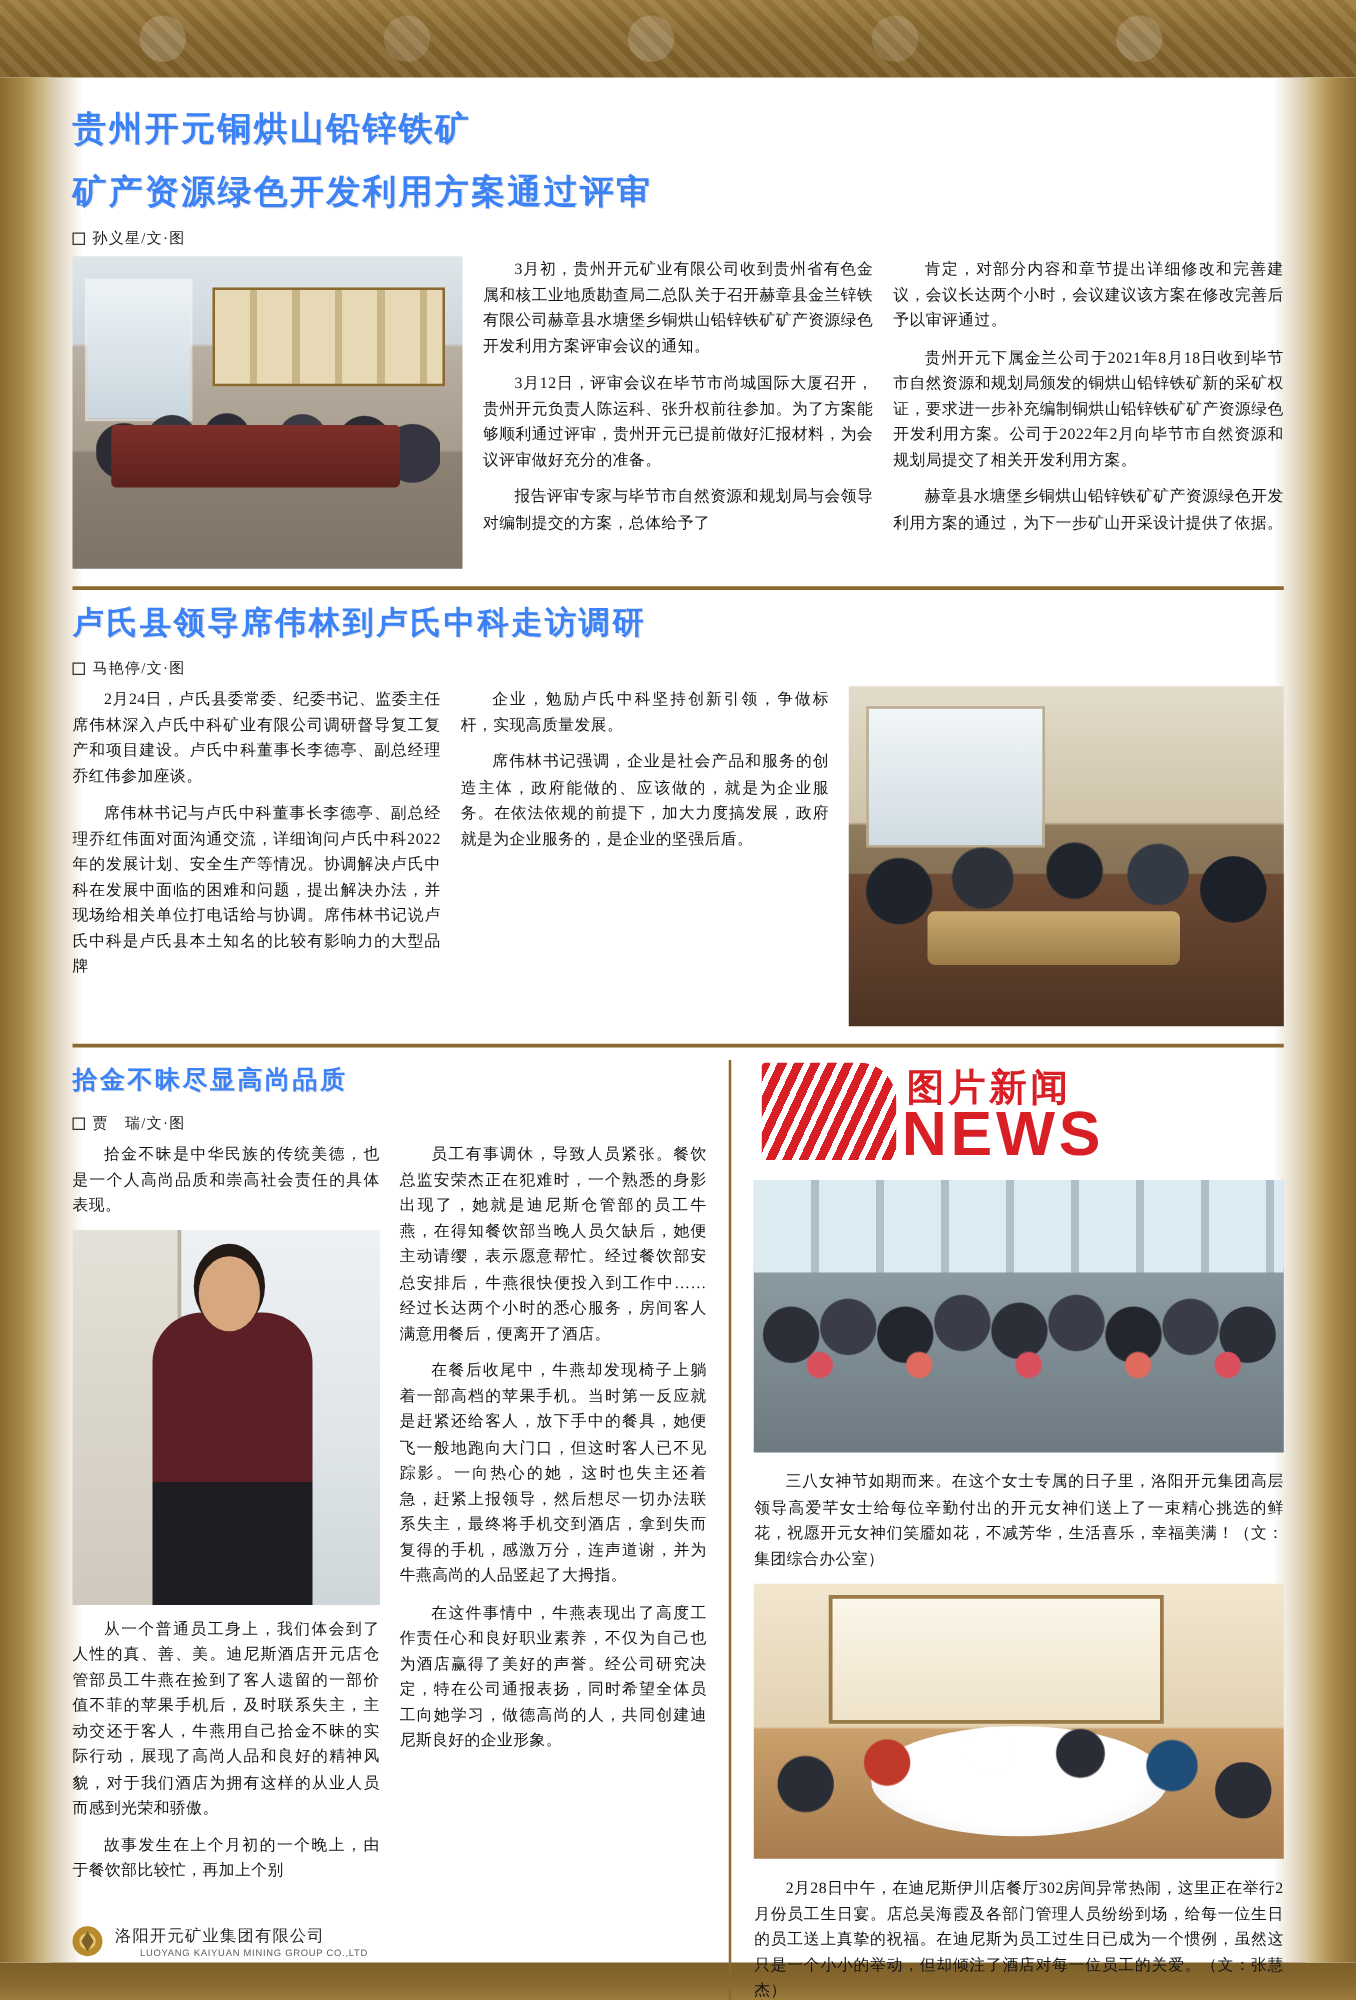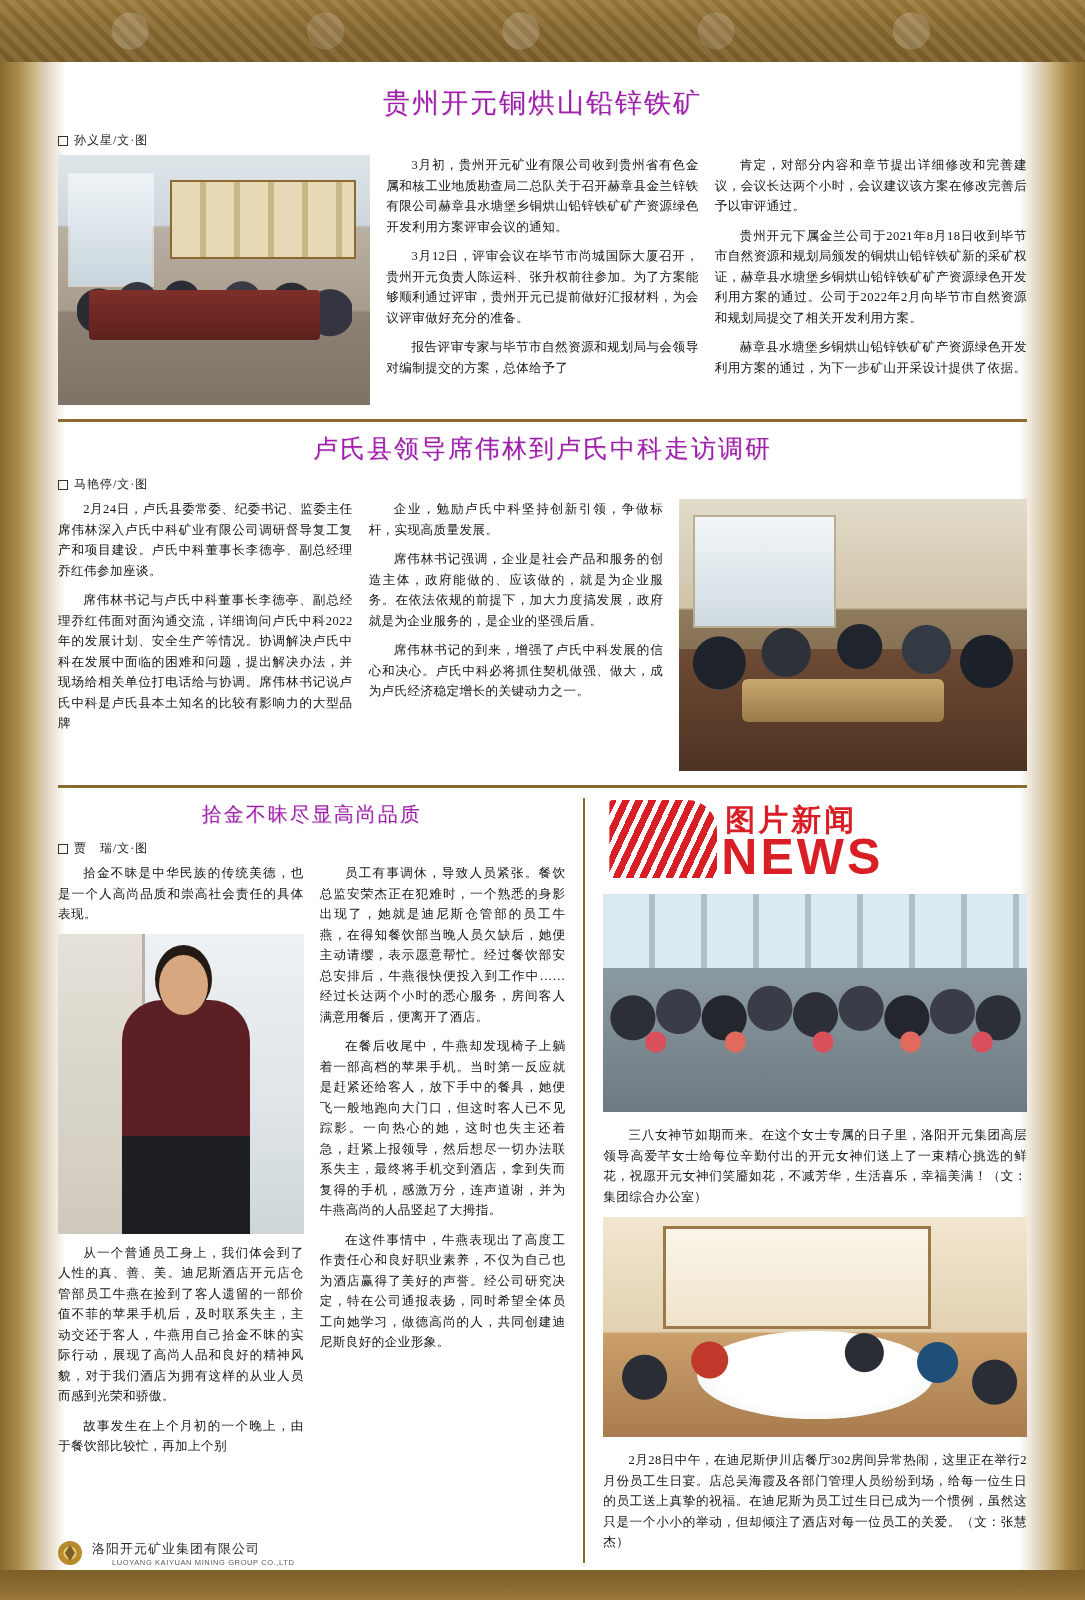--- a/index.html
+++ b/index.html
@@ -62,23 +62,23 @@
   .content {
     position: absolute;
     left: 58px;
     right: 58px;
     top: 72px;
     bottom: 62px;
   }
 
   
   .headline {
-    text-align: center;
-    color: #a21caf;
-    font-weight: normal;
+    text-align: left;
+    color: #3b82f6;
+    font-weight: bold;
     letter-spacing: 2px;
     font-family: "Liberation Serif", "DejaVu Serif", serif;
     text-shadow: 1px 1px 0 rgba(0,0,0,0.12);
   }
   .h1 {
     font-size: 27px;
     line-height: 38px;
     margin-top: 12px;
   }
   .h2 {
@@ -377,40 +377,41 @@
   <div class="band-bottom"></div>
   <div class="side-left"></div>
   <div class="side-right"></div>
   <div class="inner-shade-l"></div>
   <div class="inner-shade-r"></div>
 
   <div class="content">
 
     <div>
       <div class="headline h1">贵州开元铜烘山铅锌铁矿</div>
+      <div class="headline h1">矿产资源绿色开发利用方案通过评审</div>
 
       <div class="byline">
         <span class="box"></span><span>孙义星/文·图</span>
       </div>
 
       <div class="art1">
         <div class="col">
           <div class="photo ph-meeting">
             <div class="ppl"></div>
             <div class="tbl"></div>
           </div>
         </div>
         <div class="col">
           <p class="txt">3月初，贵州开元矿业有限公司收到贵州省有色金属和核工业地质勘查局二总队关于召开赫章县金兰锌铁有限公司赫章县水塘堡乡铜烘山铅锌铁矿矿产资源绿色开发利用方案评审会议的通知。</p>
           <p class="txt">3月12日，评审会议在毕节市尚城国际大厦召开，贵州开元负责人陈运科、张升权前往参加。为了方案能够顺利通过评审，贵州开元已提前做好汇报材料，为会议评审做好充分的准备。</p>
           <p class="txt">报告评审专家与毕节市自然资源和规划局与会领导对编制提交的方案，总体给予了</p>
         </div>
         <div class="col">
           <p class="txt">肯定，对部分内容和章节提出详细修改和完善建议，会议长达两个小时，会议建议该方案在修改完善后予以审评通过。</p>
-          <p class="txt">贵州开元下属金兰公司于2021年8月18日收到毕节市自然资源和规划局颁发的铜烘山铅锌铁矿新的采矿权证，赫章县水塘堡乡铜烘山铅锌铁矿矿产资源绿色开发利用方案的通过。公司于2022年2月向毕节市自然资源和规划局提交了相关开发利用方案。</p>
+          <p class="txt">贵州开元下属金兰公司于2021年8月18日收到毕节市自然资源和规划局颁发的铜烘山铅锌铁矿新的采矿权证，要求进一步补充编制铜烘山铅锌铁矿矿产资源绿色开发利用方案。公司于2022年2月向毕节市自然资源和规划局提交了相关开发利用方案。</p>
           <p class="txt">赫章县水塘堡乡铜烘山铅锌铁矿矿产资源绿色开发利用方案的通过，为下一步矿山开采设计提供了依据。</p>
         </div>
       </div>
     </div>
 
     <div class="rule"></div>
 
     <div>
       <div class="headline h2">卢氏县领导席伟林到卢氏中科走访调研</div>
 
@@ -419,21 +420,20 @@
       </div>
 
       <div class="art2">
         <div class="col">
           <p class="txt">2月24日，卢氏县委常委、纪委书记、监委主任席伟林深入卢氏中科矿业有限公司调研督导复工复产和项目建设。卢氏中科董事长李德亭、副总经理乔红伟参加座谈。</p>
           <p class="txt">席伟林书记与卢氏中科董事长李德亭、副总经理乔红伟面对面沟通交流，详细询问卢氏中科2022年的发展计划、安全生产等情况。协调解决卢氏中科在发展中面临的困难和问题，提出解决办法，并现场给相关单位打电话给与协调。席伟林书记说卢氏中科是卢氏县本土知名的比较有影响力的大型品牌</p>
         </div>
         <div class="col">
           <p class="txt">企业，勉励卢氏中科坚持创新引领，争做标杆，实现高质量发展。</p>
           <p class="txt">席伟林书记强调，企业是社会产品和服务的创造主体，政府能做的、应该做的，就是为企业服务。在依法依规的前提下，加大力度搞发展，政府就是为企业服务的，是企业的坚强后盾。</p>
-          <p class="txt">席伟林书记的到来，增强了卢氏中科发展的信心和决心。卢氏中科必将抓住契机做强、做大，成为卢氏经济稳定增长的关键动力之一。</p>
         </div>
         <div class="colwide" style="width:36%">
           <div class="photo ph-office">
             <div class="win"></div>
             <div class="sofa"></div>
             <div class="people"></div>
             <div class="table"></div>
           </div>
         </div>
       </div>

